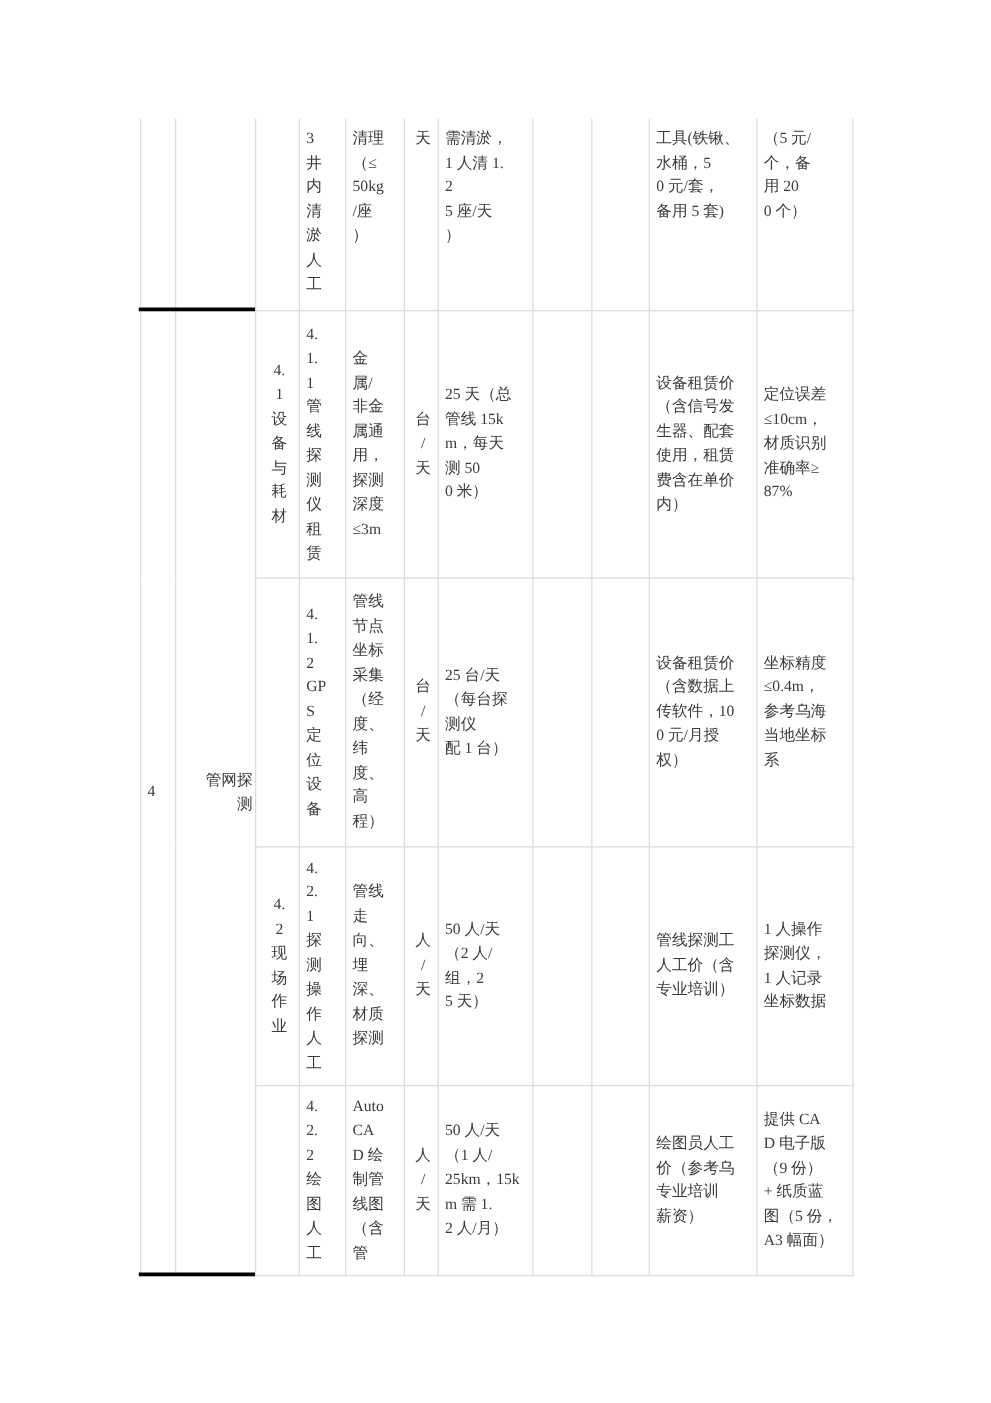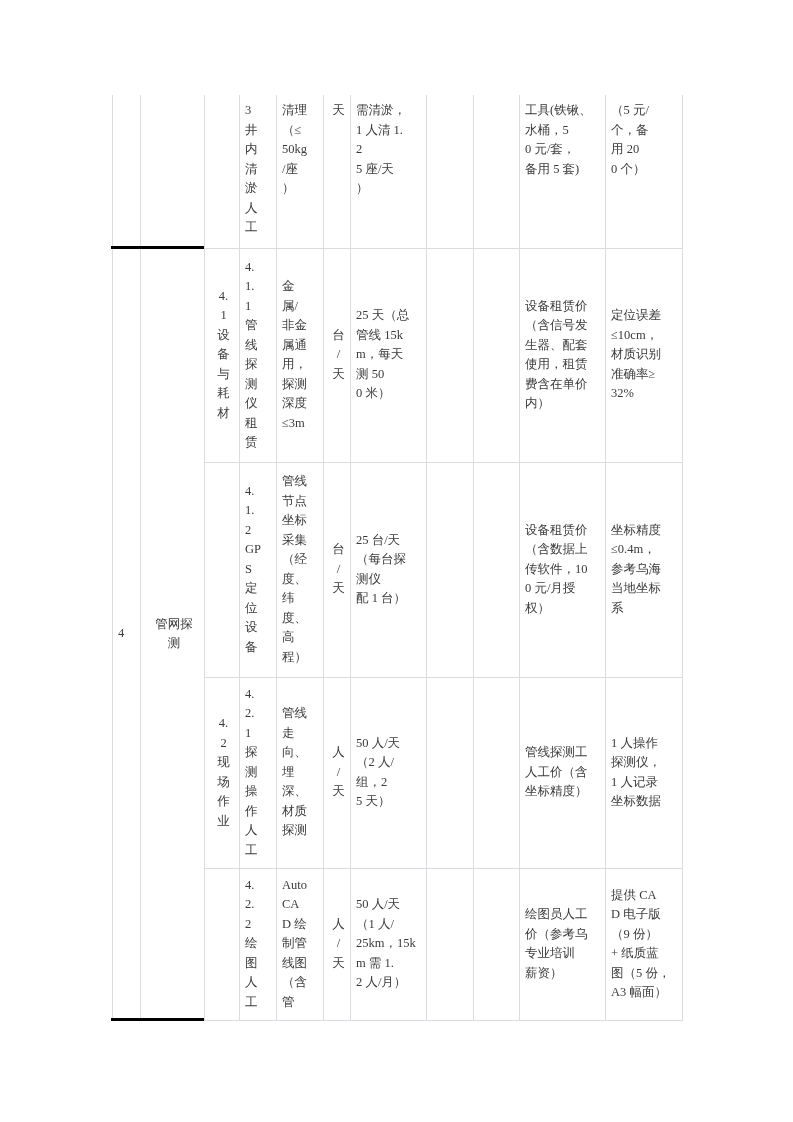--- a/index.html
+++ b/index.html
@@ -28,21 +28,21 @@
     overflow: hidden;
     word-break: break-all;
   }
   tr.r1 > td {
     border-top: none;
     vertical-align: top;
     padding-top: 6px;
   }
   td.ta-c { text-align: center; padding: 0 1px; }
   td.c-seq { text-align: left; padding-left: 7px; }
-  td.c-cat { text-align: center; padding-left: 9px; }
+  td.c-cat { text-align: right; padding-left: 9px; }
   td.c-basis { padding-left: 6px; }
 
   .break-bar {
     position: absolute;
     left: 111px; width: 93px; height: 3px;
     background: #000000;
   }
   .break-bar.top { top: 246px; }
   .break-bar.bottom { top: 1018px; }
 </style>
@@ -143,21 +143,21 @@
       <td class="c-basis">设备租赁价
 （含信号发
 生器、配套
 使用，租赁
 费含在单价
 内）</td>
       <td>定位误差
 ≤10cm，
 材质识别
 准确率≥
-32%</td>
+87%</td>
     </tr>
 
     <tr style="height:215px">
       <td class="ta-c"></td>
       <td>4.
 1.
 2
 GP
 S
 定
@@ -222,21 +222,21 @@
 /
 天</td>
       <td>50 人/天
 （2 人/
 组，2
 5 天）</td>
       <td></td>
       <td></td>
       <td class="c-basis">管线探测工
 人工价（含
-坐标精度）</td>
+专业培训）</td>
       <td>1 人操作
 探测仪，
 1 人记录
 坐标数据</td>
     </tr>
 
     <tr style="height:152px">
       <td class="ta-c"></td>
       <td>4.
 2.

